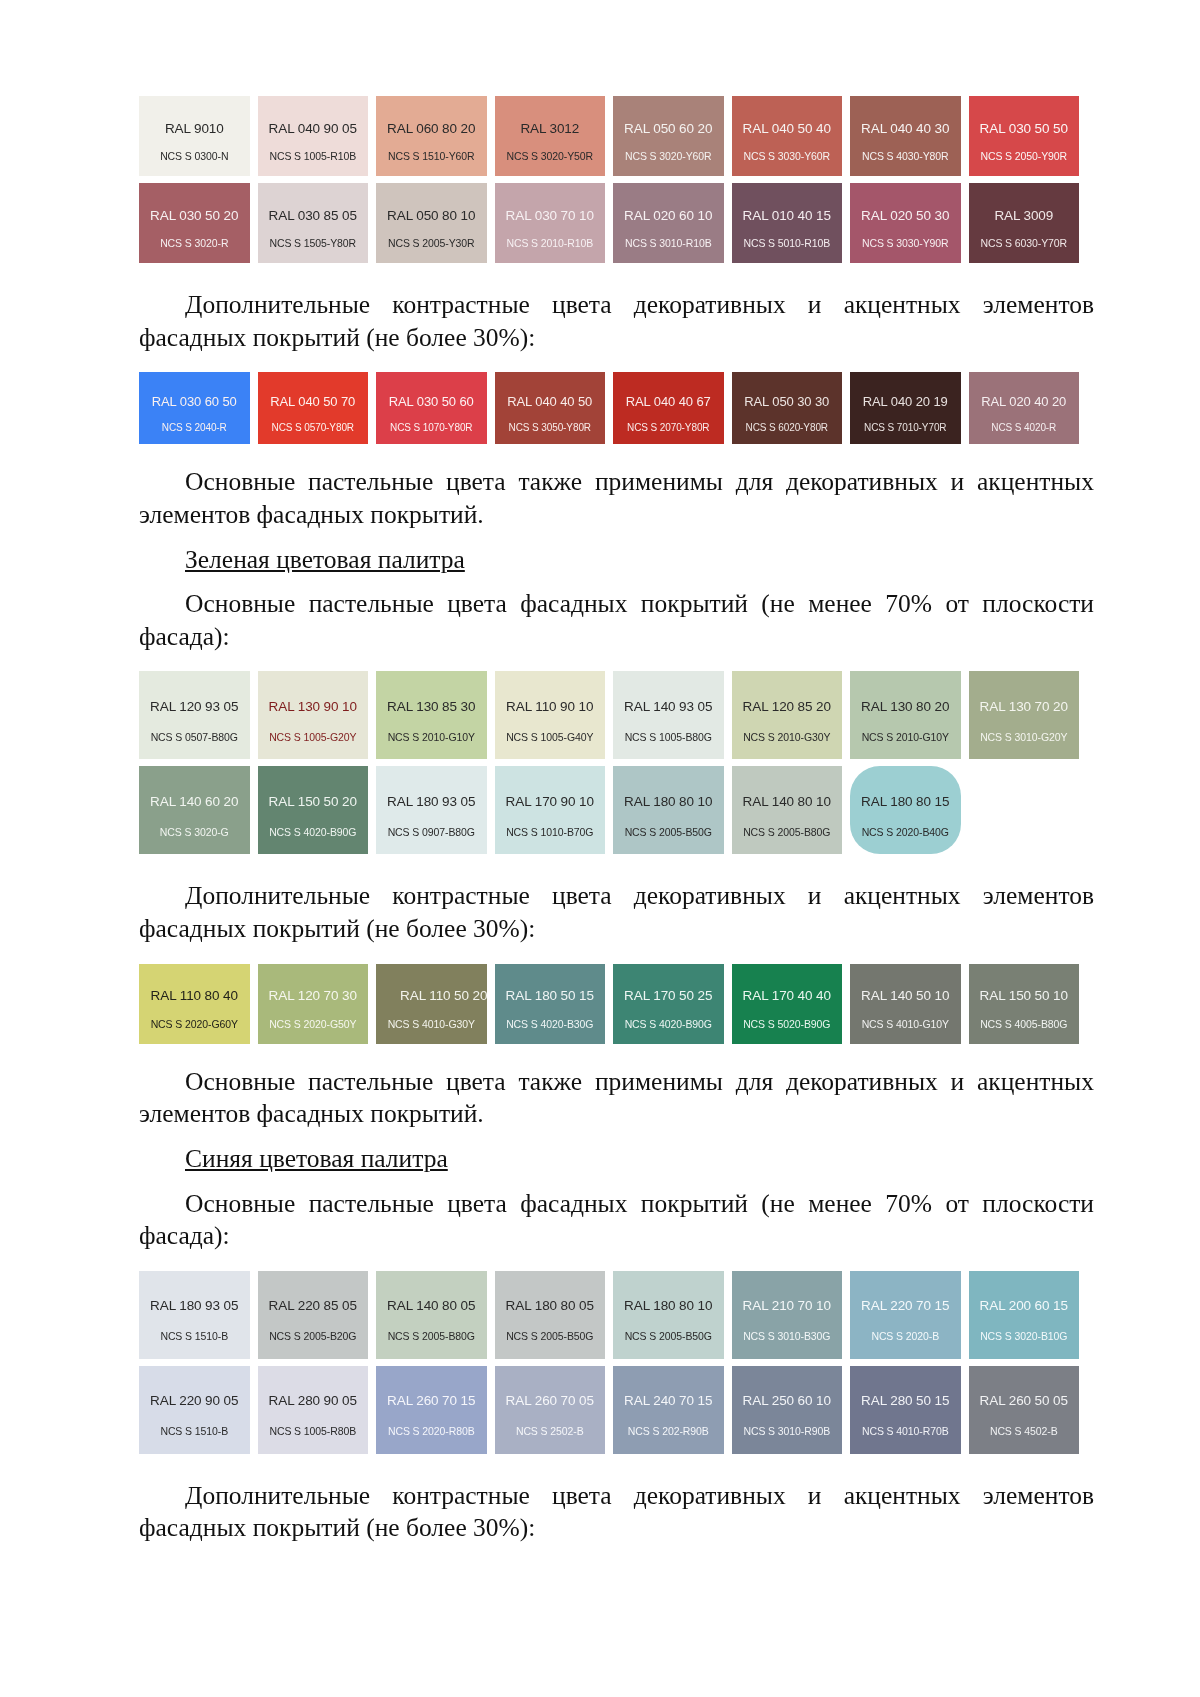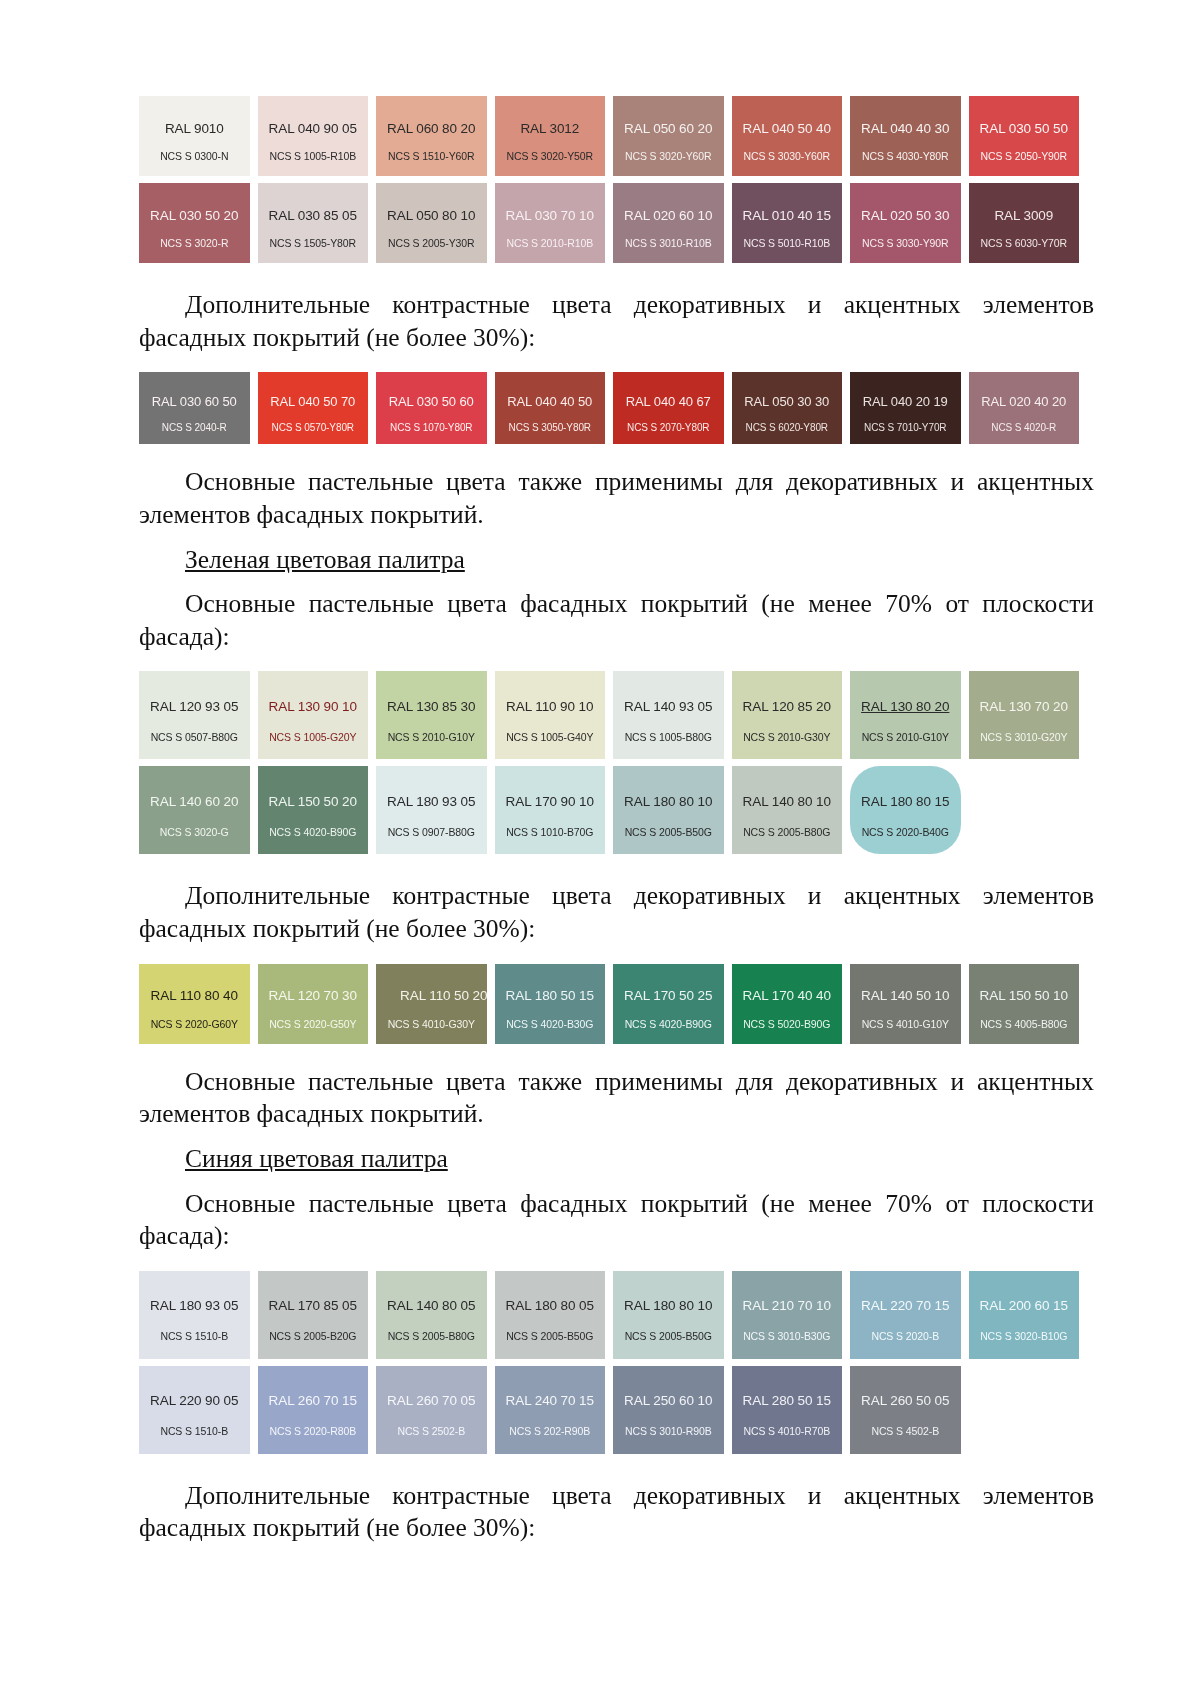--- a/index.html
+++ b/index.html
@@ -173,21 +173,21 @@
       </div>
     </div>
 
     <div class="block-gap-a"></div>
 
     <p class="para">Дополнительные контрастные цвета декоративных и акцентных элементов фасадных покрытий (не более 30%):</p>
 
     <div class="block-gap-b"></div>
 
     <div class="swatch-grid">
-      <div class="swatch compact" style="background: #737373; color: rgb(250, 241, 240);">
+      <div class="swatch compact" style="background: #3b82f6; color: rgb(250, 241, 240);">
         <span class="ral">RAL 030 60 50</span>
         <span class="ncs">NCS S 2040-R</span>
       </div>
       <div class="swatch compact" style="background: rgb(226, 58, 43); color: rgb(253, 242, 239);">
         <span class="ral">RAL 040 50 70</span>
         <span class="ncs">NCS S 0570-Y80R</span>
       </div>
       <div class="swatch compact" style="background: rgb(220, 63, 73); color: rgb(253, 242, 243);">
         <span class="ral">RAL 030 50 60</span>
         <span class="ncs">NCS S 1070-Y80R</span>
@@ -246,21 +246,21 @@
         <span class="ncs">NCS S 1005-G40Y</span>
       </div>
       <div class="swatch tall" style="background: rgb(226, 233, 228); color: rgb(42, 42, 42);">
         <span class="ral">RAL 140 93 05</span>
         <span class="ncs">NCS S 1005-B80G</span>
       </div>
       <div class="swatch tall" style="background: rgb(207, 214, 178); color: rgb(42, 42, 42);">
         <span class="ral">RAL 120 85 20</span>
         <span class="ncs">NCS S 2010-G30Y</span>
       </div>
-      <div class="swatch tall" style="background: rgb(182, 200, 174); color: rgb(42, 42, 42); text-decoration: underline;">
+      <div class="swatch tall" style="background: rgb(182, 200, 174); color: rgb(42, 42, 42);">
         <span class="ral">RAL 130 80 20</span>
         <span class="ncs">NCS S 2010-G10Y</span>
       </div>
 
       <div class="swatch tall" style="background: rgb(163, 173, 141); color: rgb(244, 245, 239);">
         <span class="ral">RAL 130 70 20</span>
         <span class="ncs">NCS S 3010-G20Y</span>
       </div>
       <div class="swatch tall" style="background: rgb(138, 160, 139); color: rgb(242, 245, 241);">
         <span class="ral">RAL 140 60 20</span>
@@ -346,21 +346,21 @@
     <p class="para">Основные пастельные цвета фасадных покрытий (не менее 70% от плоскости фасада):</p>
 
     <div class="block-gap-b"></div>
 
     <div class="swatch-grid">
       <div class="swatch tall" style="background: rgb(224, 228, 234); color: rgb(42, 42, 42);">
         <span class="ral">RAL 180 93 05</span>
         <span class="ncs">NCS S 1510-B</span>
       </div>
       <div class="swatch tall" style="background: rgb(195, 199, 198); color: rgb(42, 42, 42);">
-        <span class="ral">RAL 170 85 05</span>
+        <span class="ral">RAL 220 85 05</span>
         <span class="ncs">NCS S 2005-B20G</span>
       </div>
       <div class="swatch tall" style="background: rgb(195, 208, 192); color: rgb(42, 42, 42);">
         <span class="ral">RAL 140 80 05</span>
         <span class="ncs">NCS S 2005-B80G</span>
       </div>
       <div class="swatch tall" style="background: rgb(195, 199, 198); color: rgb(42, 42, 42);">
         <span class="ral">RAL 180 80 05</span>
         <span class="ncs">NCS S 2005-B50G</span>
       </div>
@@ -378,20 +378,24 @@
       </div>
       <div class="swatch tall" style="background: rgb(127, 182, 192); color: rgb(243, 249, 250);">
         <span class="ral">RAL 200 60 15</span>
         <span class="ncs">NCS S 3020-B10G</span>
       </div>
 
       <div class="swatch tall" style="background: rgb(215, 220, 232); color: rgb(42, 42, 42);">
         <span class="ral">RAL 220 90 05</span>
         <span class="ncs">NCS S 1510-B</span>
       </div>
+      <div class="swatch tall" style="background: rgb(220, 220, 230); color: rgb(42, 42, 42);">
+        <span class="ral">RAL 280 90 05</span>
+        <span class="ncs">NCS S 1005-R80B</span>
+      </div>
       <div class="swatch tall" style="background: rgb(152, 166, 201); color: rgb(245, 246, 251);">
         <span class="ral">RAL 260 70 15</span>
         <span class="ncs">NCS S 2020-R80B</span>
       </div>
       <div class="swatch tall" style="background: rgb(169, 176, 196); color: rgb(246, 247, 250);">
         <span class="ral">RAL 260 70 05</span>
         <span class="ncs">NCS S 2502-B</span>
       </div>
       <div class="swatch tall" style="background: rgb(142, 157, 178); color: rgb(244, 246, 249);">
         <span class="ral">RAL 240 70 15</span>

